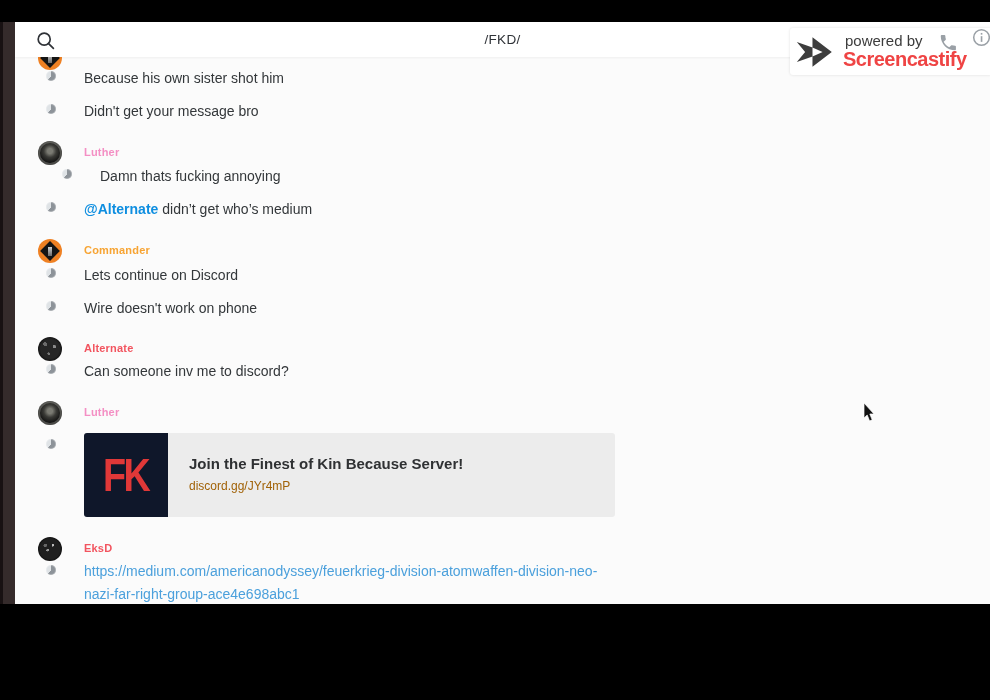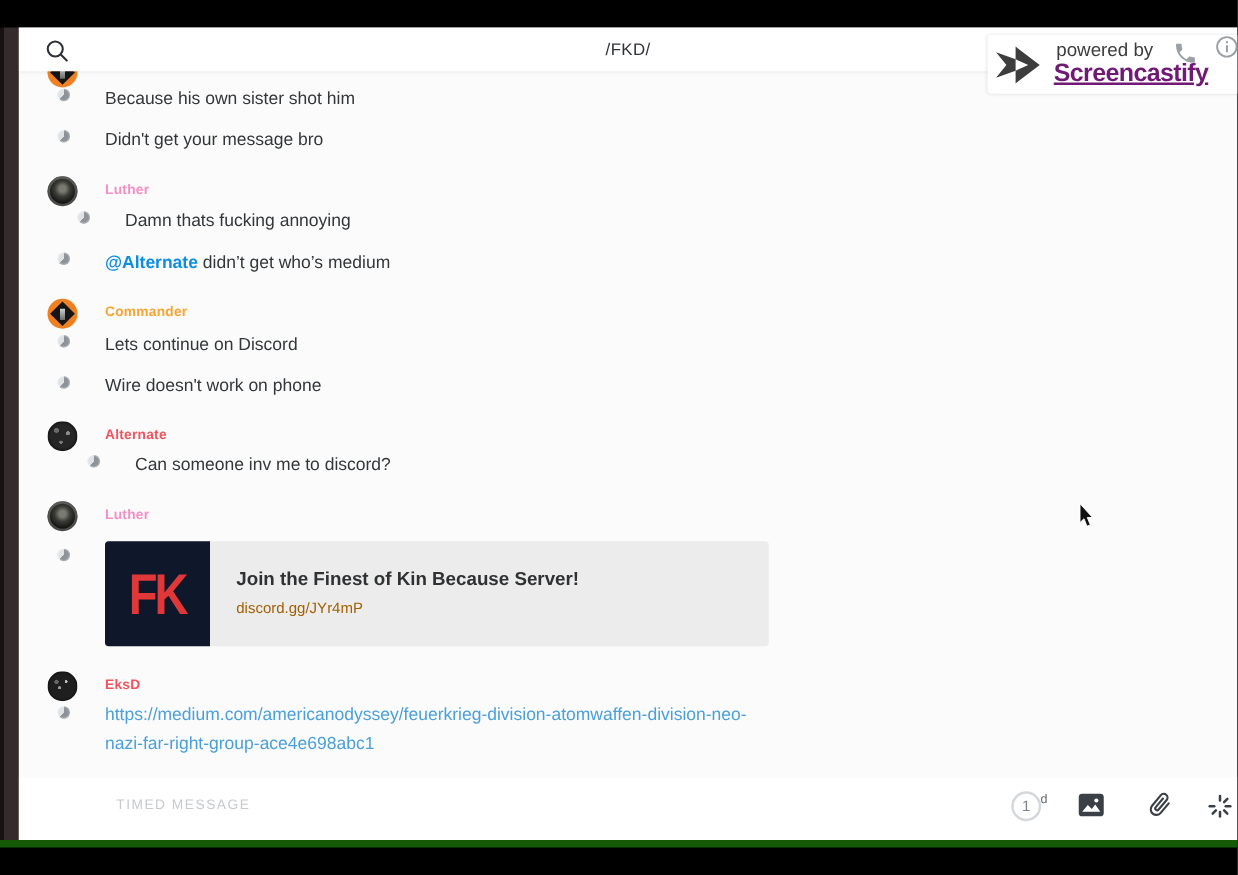--- a/index.html
+++ b/index.html
@@ -1,17 +1,17 @@
 <!DOCTYPE html>
 <html><head>
 <meta charset="utf-8">
 <style>
   html,body{margin:0;padding:0;background:#000;}
   *{box-sizing:border-box;font-family:"Liberation Sans","DejaVu Sans",sans-serif;}
-  .screen{position:relative;width:990px;height:700px;background:#000;overflow:hidden;}
+  .screen{position:relative;width:990px;height:604px;background:#000;overflow:hidden;}
 
   .top-black{position:absolute;left:0;top:0;width:990px;height:22px;background:#000;}
   .sidebar{position:absolute;left:0;top:22px;width:15px;height:650px;
            background:linear-gradient(90deg,#181112 0 3px,#352b2b 3px);}
   .green-bar{position:absolute;left:0;top:672px;width:990px;height:6px;background:#155a04;}
 
   .app{position:absolute;left:15px;top:22px;width:975px;height:650px;background:#fbfbfb;overflow:hidden;}
 
   
   .header{position:absolute;left:0;top:0;width:975px;height:35px;background:#fff;z-index:5;
@@ -19,21 +19,21 @@
   .conv-title{position:absolute;left:0;top:0;width:100%;height:35px;line-height:36px;text-align:center;
               font-size:13.5px;color:#2f3237;letter-spacing:.3px;}
   .search-btn{position:absolute;left:21px;top:9px;width:20px;height:20px;cursor:pointer;}
   .hdr-icon{position:absolute;z-index:7;}
 
   
   .watermark{position:absolute;left:790px;top:28px;width:202px;height:47px;background:#fff;border-radius:3px;
              z-index:6;box-shadow:0 0 3px rgba(0,0,0,.12);}
   .wm-logo{position:absolute;left:5px;top:7px;}
   .wm-powered{position:absolute;left:55px;top:4px;font-size:15px;color:#3c3c3c;}
-  .wm-brand{position:absolute;left:53px;top:20px;font-size:20px;font-weight:bold;color:#701a75;letter-spacing:-.5px;text-decoration:underline;}
+  .wm-brand{position:absolute;left:53px;top:20px;font-size:20px;font-weight:bold;color:#ef4444;letter-spacing:-.5px;}
 
   
   .avatar{position:absolute;width:24px;height:24px;border-radius:50%;overflow:hidden;cursor:pointer;}
   .av-luther{background:radial-gradient(circle at 50% 42%,#7a7a72 0 14%,#3a3a36 34%,#0c0c0c 68%);
              box-shadow:inset 0 0 0 2px rgba(190,190,180,.35);}
   .av-commander{background:#ef8123;}
   .av-commander::before{content:"";position:absolute;left:5px;top:5px;width:14px;height:14px;background:#151515;
              transform:rotate(45deg);}
   .av-commander::after{content:"";position:absolute;left:10px;top:8px;width:4px;height:9px;
              background:linear-gradient(180deg,#cfcfcf,#6b6b6b);}
@@ -137,21 +137,21 @@
       <span class="timer-dot"></span>
       <span class="msg-text">Lets continue on Discord</span>
     </div>
     <div class="msg-row" style="top:276px;">
       <span class="timer-dot"></span>
       <span class="msg-text">Wire doesn't work on phone</span>
     </div>
 
     <div class="avatar av-alternate" style="left:23px;top:315px;"></div>
     <div class="uname" style="top: 320px; color: rgb(242, 84, 95);">Alternate</div>
-    <div class="msg-row" style="top:339px;margin-left:24px;">
+    <div class="msg-row" style="top:339px;">
       <span class="timer-dot"></span>
       <span class="msg-text">Can someone inv me to discord?</span>
     </div>
 
     <div class="avatar av-luther" style="left:23px;top:379px;"></div>
     <div class="uname" style="top: 384px; color: rgb(244, 143, 196);">Luther</div>
     <div class="msg-row" style="top:411px;height:90px;">
       <span class="timer-dot" style="top:6px;"></span>
       <div class="card">
         <div class="card-thumb">

